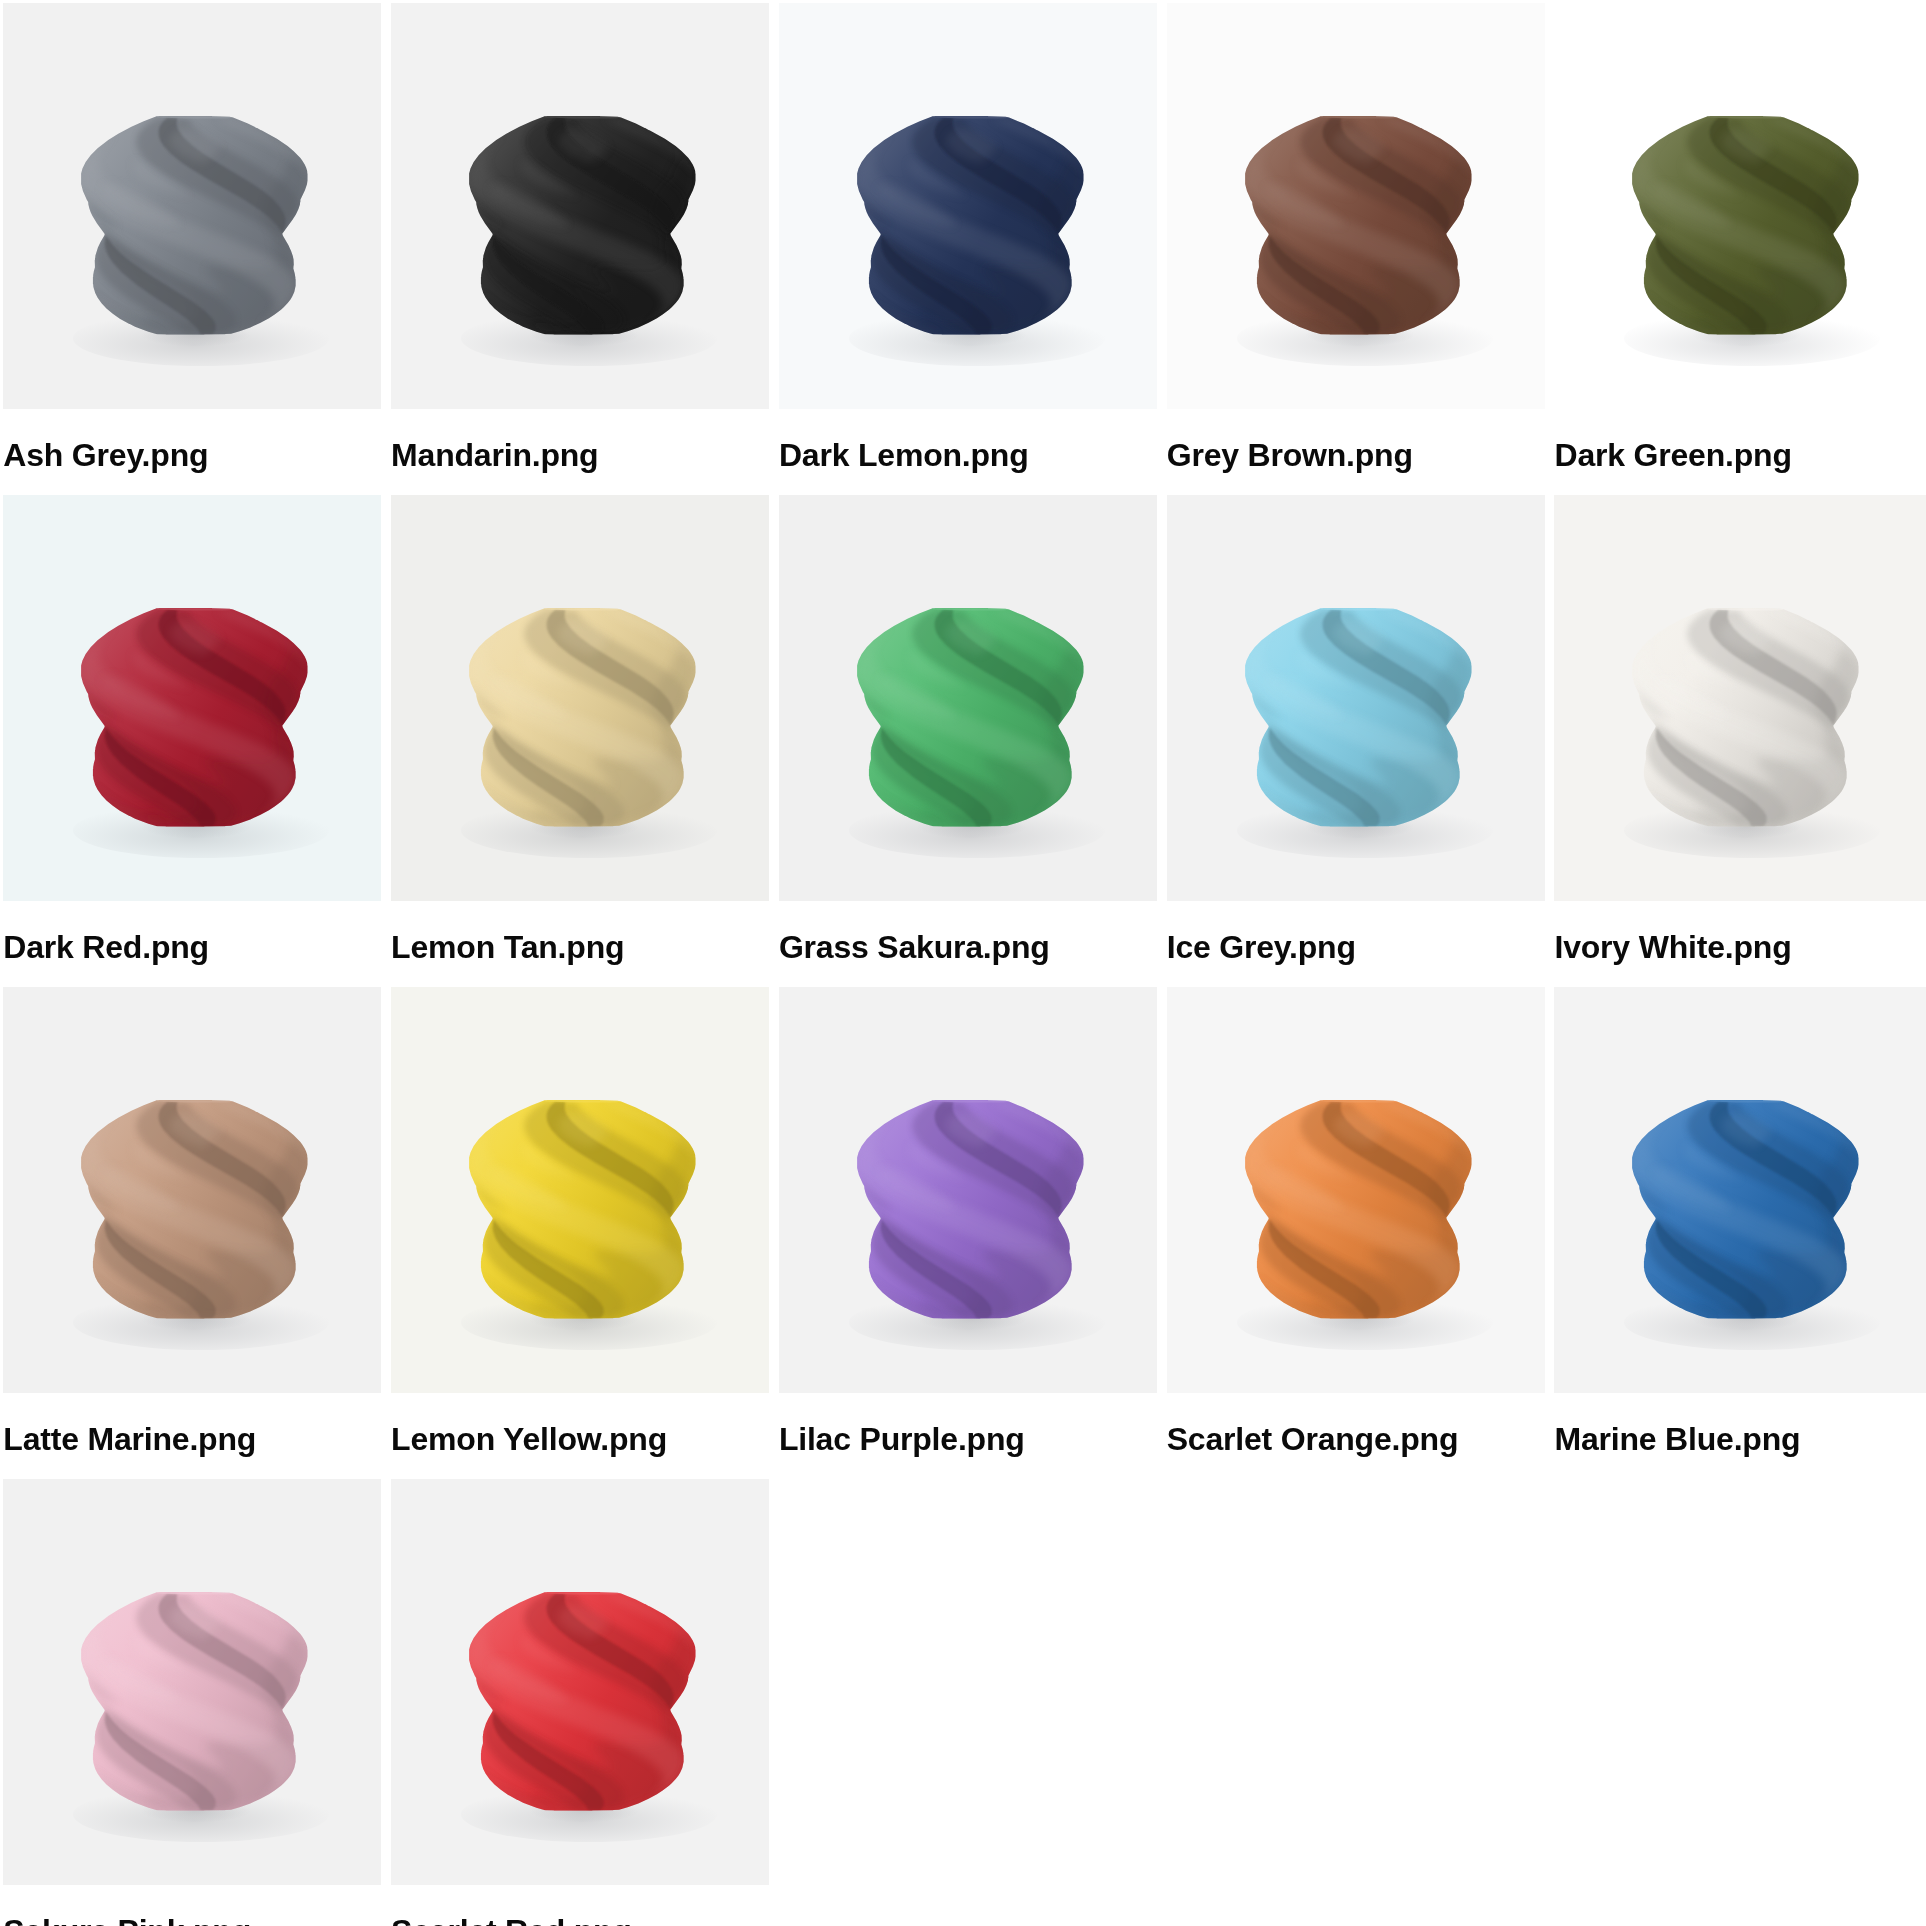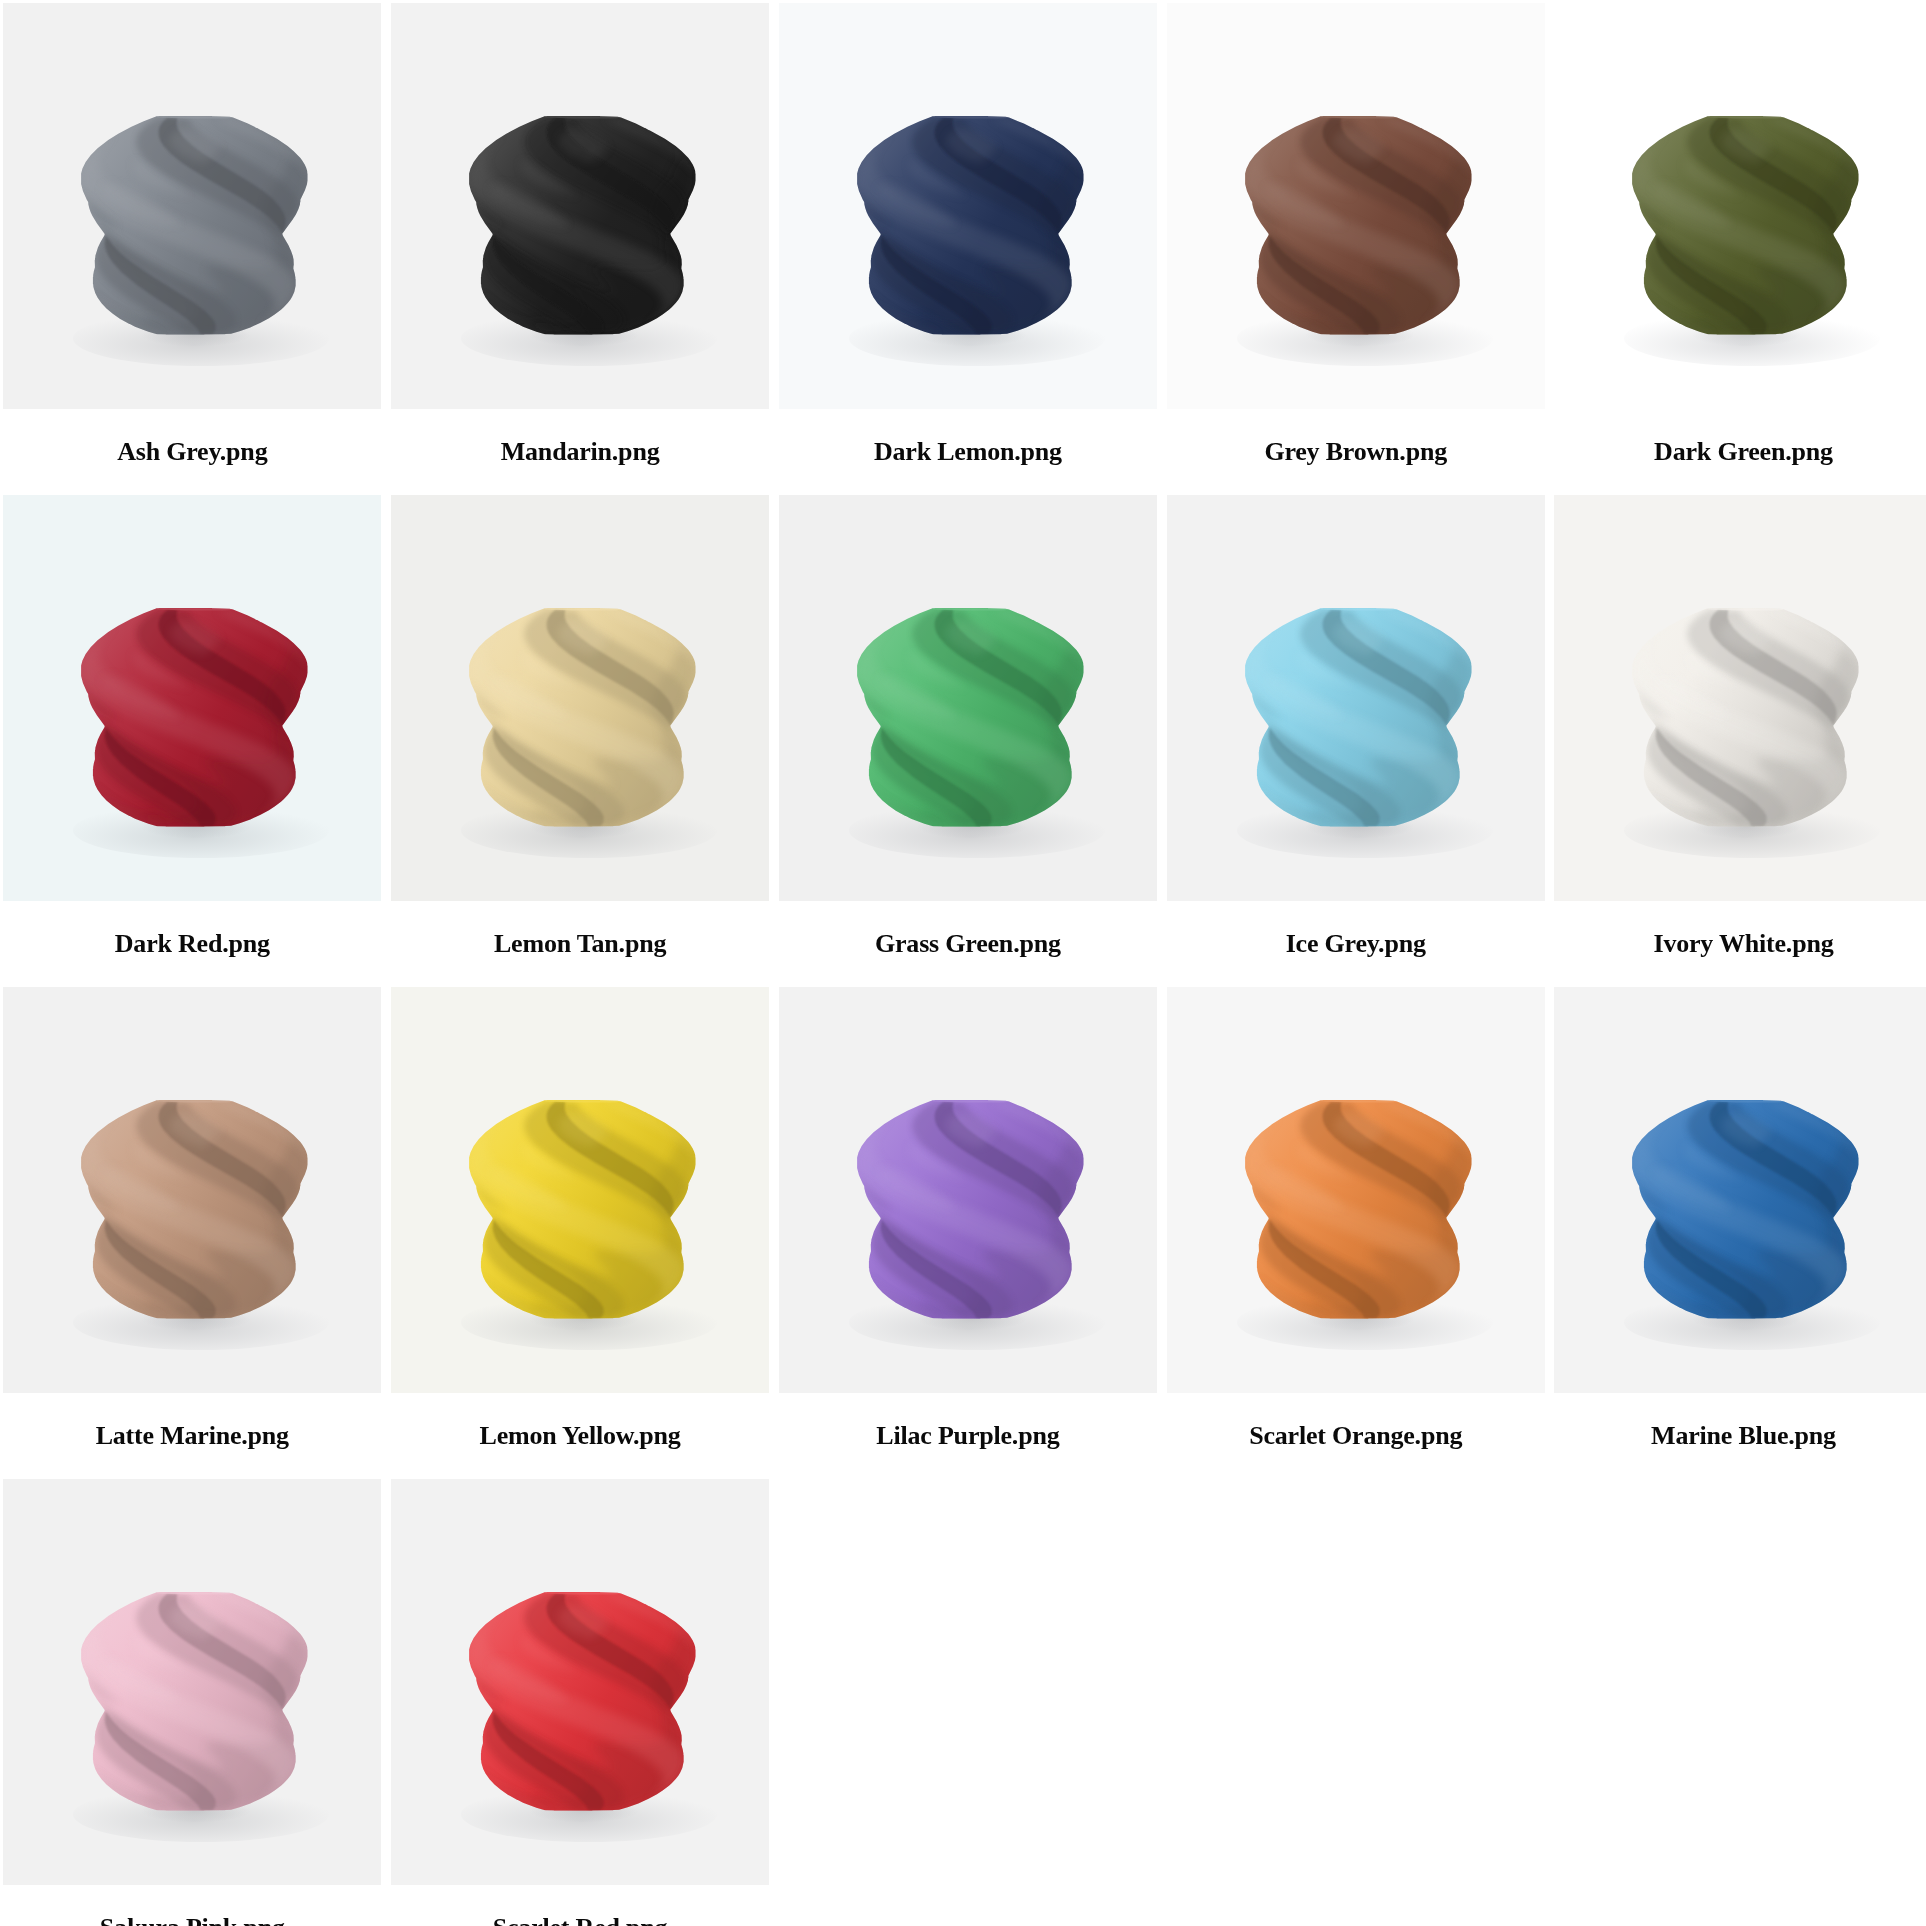--- a/index.html
+++ b/index.html
@@ -7,23 +7,23 @@
   body{width:1926px;height:1926px;overflow:hidden;
        font-family:"Liberation Sans",sans-serif;
        -webkit-font-smoothing:antialiased;}
   #grid{display:grid;grid-template-columns:repeat(5,378px);
         column-gap:9.8px;row-gap:0;padding:3.3px 0 0 3.3px;box-sizing:border-box;}
   .cell{width:378px;height:492px;position:relative;}
   .thumb{width:378px;height:406px;position:relative;overflow:hidden;}
   .thumb svg{position:absolute;display:block;}
   .vs{left:78px;top:113px;width:227px;height:219px;}
   .sh{left:70px;top:287px;width:256px;height:76px;}
-  .caption{position:absolute;left:0;top:434px;width:378px;text-align:center;
-           font-size:26px;font-weight:bold;color:#0a0a0a;letter-spacing:-0.2px;
-           white-space:nowrap;font-family:Liberation Serif, serif;}
+  .caption{position:absolute;left:0;top:434px;width:378px;
+           font-size:32px;font-weight:bold;color:#0a0a0a;letter-spacing:-0.2px;
+           white-space:nowrap;}
 </style>
 </head>
 <body>
 
 <div id="grid">
     <div class="cell">
       <div class="thumb" style="background: rgb(241, 241, 241);">
         <svg class="sh" viewBox="0 0 392 116" preserveAspectRatio="none">
   <defs>
     <radialGradient id="rh0" cx="0.47" cy="0.62" r="0.56">
@@ -501,21 +501,21 @@
     <g filter="url(#s3v7)" opacity="0.24">
               <path d="M997.0,248.5L988.5,227.0L961.0,196.5L930.0,173.5L899.0,154.5L810.0,109.5L590.5,11.0L653.0,8.5L672.0,10.5L776.0,50.5L863.0,94.5L926.0,136.5L965.5,173.0L979.5,191.0L991.5,213.0L997.5,233.0L997.0,248.5Z M773.0,863.5L770.5,863.0L802.0,846.5L827.0,828.5L844.5,810.0L852.5,796.0L856.5,779.0L852.5,758.0L840.5,738.0L825.0,721.5L786.0,692.5L702.0,647.5L614.0,609.5L354.0,509.5L239.0,461.5L142.0,414.5L71.0,370.5L40.0,344.5L20.5,323.0L9.5,306.0L1.5,285.0L1.5,234.0L3.5,226.0L20.5,190.0L42.5,162.0L91.0,119.5L128.0,94.5L167.0,72.5L126.0,100.5L94.5,130.0L76.5,159.0L71.5,178.0L74.5,208.0L84.5,229.0L108.5,258.0L135.0,280.5L164.0,300.5L216.0,330.5L305.0,372.5L433.0,424.5L665.0,511.5L784.0,561.5L869.0,606.5L913.0,639.5L933.5,663.0L944.5,689.0L945.5,700.0L941.5,722.0L927.5,752.0L911.5,773.0L869.0,810.5L828.0,836.5L773.0,863.5Z M368.0,903.5L335.0,902.5L297.0,892.5L238.0,871.5L171.0,838.5L129.0,810.5L90.5,775.0L72.5,751.0L60.5,725.0L80.5,754.0L102.0,775.5L132.0,798.5L169.0,821.5L255.0,863.5L306.0,883.5L368.0,903.5Z" fill="rgb(135,208,156)"></path>
             </g>
     <g filter="url(#s3v7)" opacity="0.16">
               <path d="M545.0,192.5L511.0,187.5L469.0,172.5L434.0,154.5L416.0,141.5L401.5,127.0L392.5,108.0L394.5,90.0L402.5,78.0L421.0,64.5L438.0,57.5L461.0,52.5L484.0,53.5L535.0,71.5L582.0,97.5L603.0,112.5L613.5,122.0L617.5,135.0L611.0,141.5L580.0,158.5L561.0,186.5L545.0,192.5Z M486.0,338.5L348.0,301.5L312.0,289.5L279.0,274.5L260.0,261.5L238.5,236.0L227.5,204.0L228.5,184.0L232.0,181.5L244.0,183.5L294.0,208.5L388.0,273.5L485.0,334.5L486.0,338.5Z M431.0,457.5L391.0,454.5L328.0,438.5L260.0,415.5L190.0,385.5L143.0,359.5L118.0,341.5L93.5,315.0L89.5,306.0L89.5,298.0L97.0,287.5L106.0,283.5L123.0,280.5L151.0,280.5L197.0,288.5L234.0,301.5L276.0,325.5L403.0,415.5L426.0,434.5L437.5,448.0L437.5,453.0L431.0,457.5Z" fill="rgb(145,212,165)"></path>
             </g>
     <path d="M626.0,10.5L458.0,10.5L346.0,6.5L336.0,5.5L329.5,3.0L334.0,1.5L604.0,1.5L655.0,3.5L668.5,7.0L652.0,9.5L626.0,10.5Z" fill="rgb(117,201,142)" opacity="0.55"></path>
   </g>
 </svg>
       </div>
-      <div class="caption">Grass Green.png</div>
+      <div class="caption">Grass Sakura.png</div>
     </div>
     <div class="cell">
       <div class="thumb" style="background: rgb(242, 242, 242);">
         <svg class="sh" viewBox="0 0 392 116" preserveAspectRatio="none">
   <defs>
     <radialGradient id="rh8" cx="0.47" cy="0.62" r="0.56">
       <stop offset="0" stop-color="rgba(96,100,108,0.20)"></stop>
       <stop offset="0.45" stop-color="rgba(118,122,130,0.12)"></stop>
       <stop offset="1" stop-color="rgba(140,144,152,0)"></stop>
     </radialGradient>

